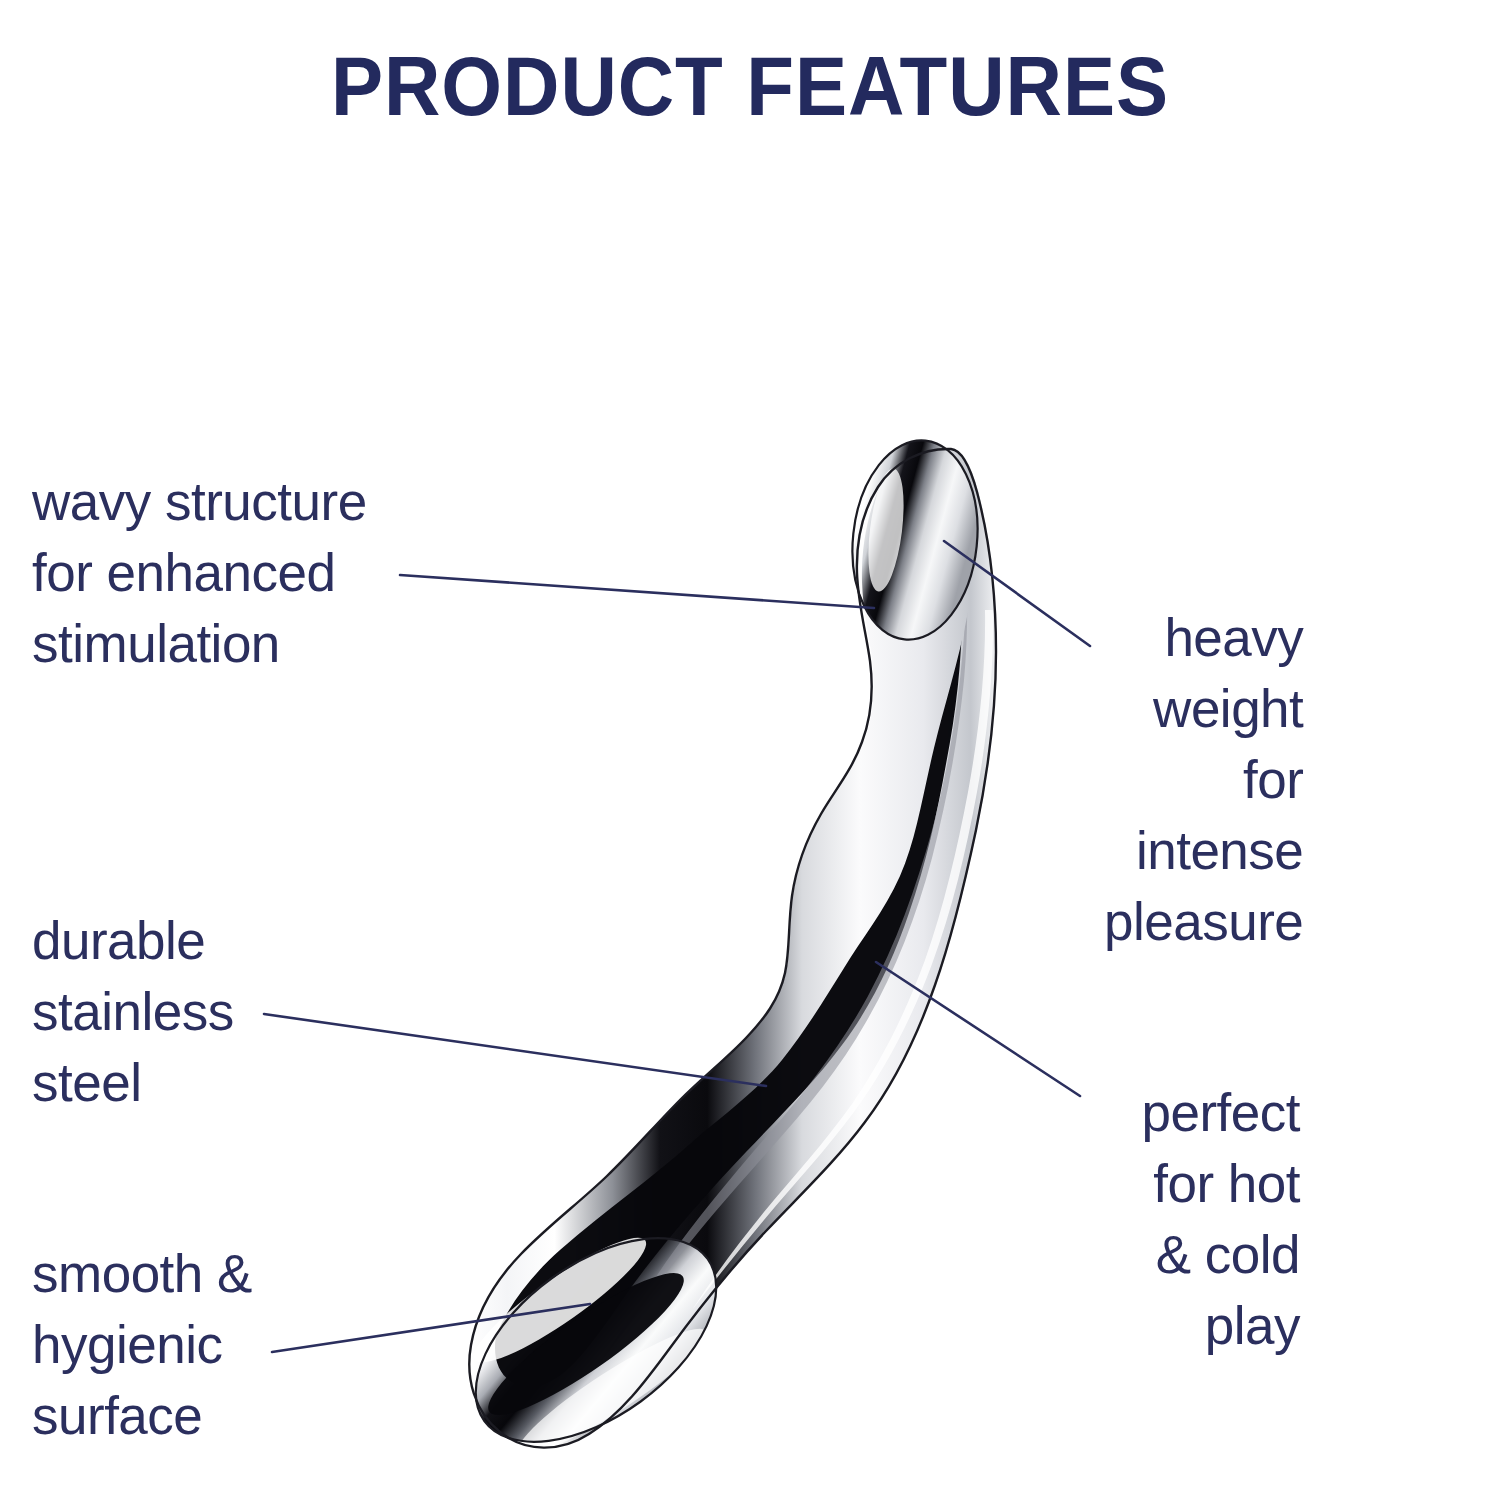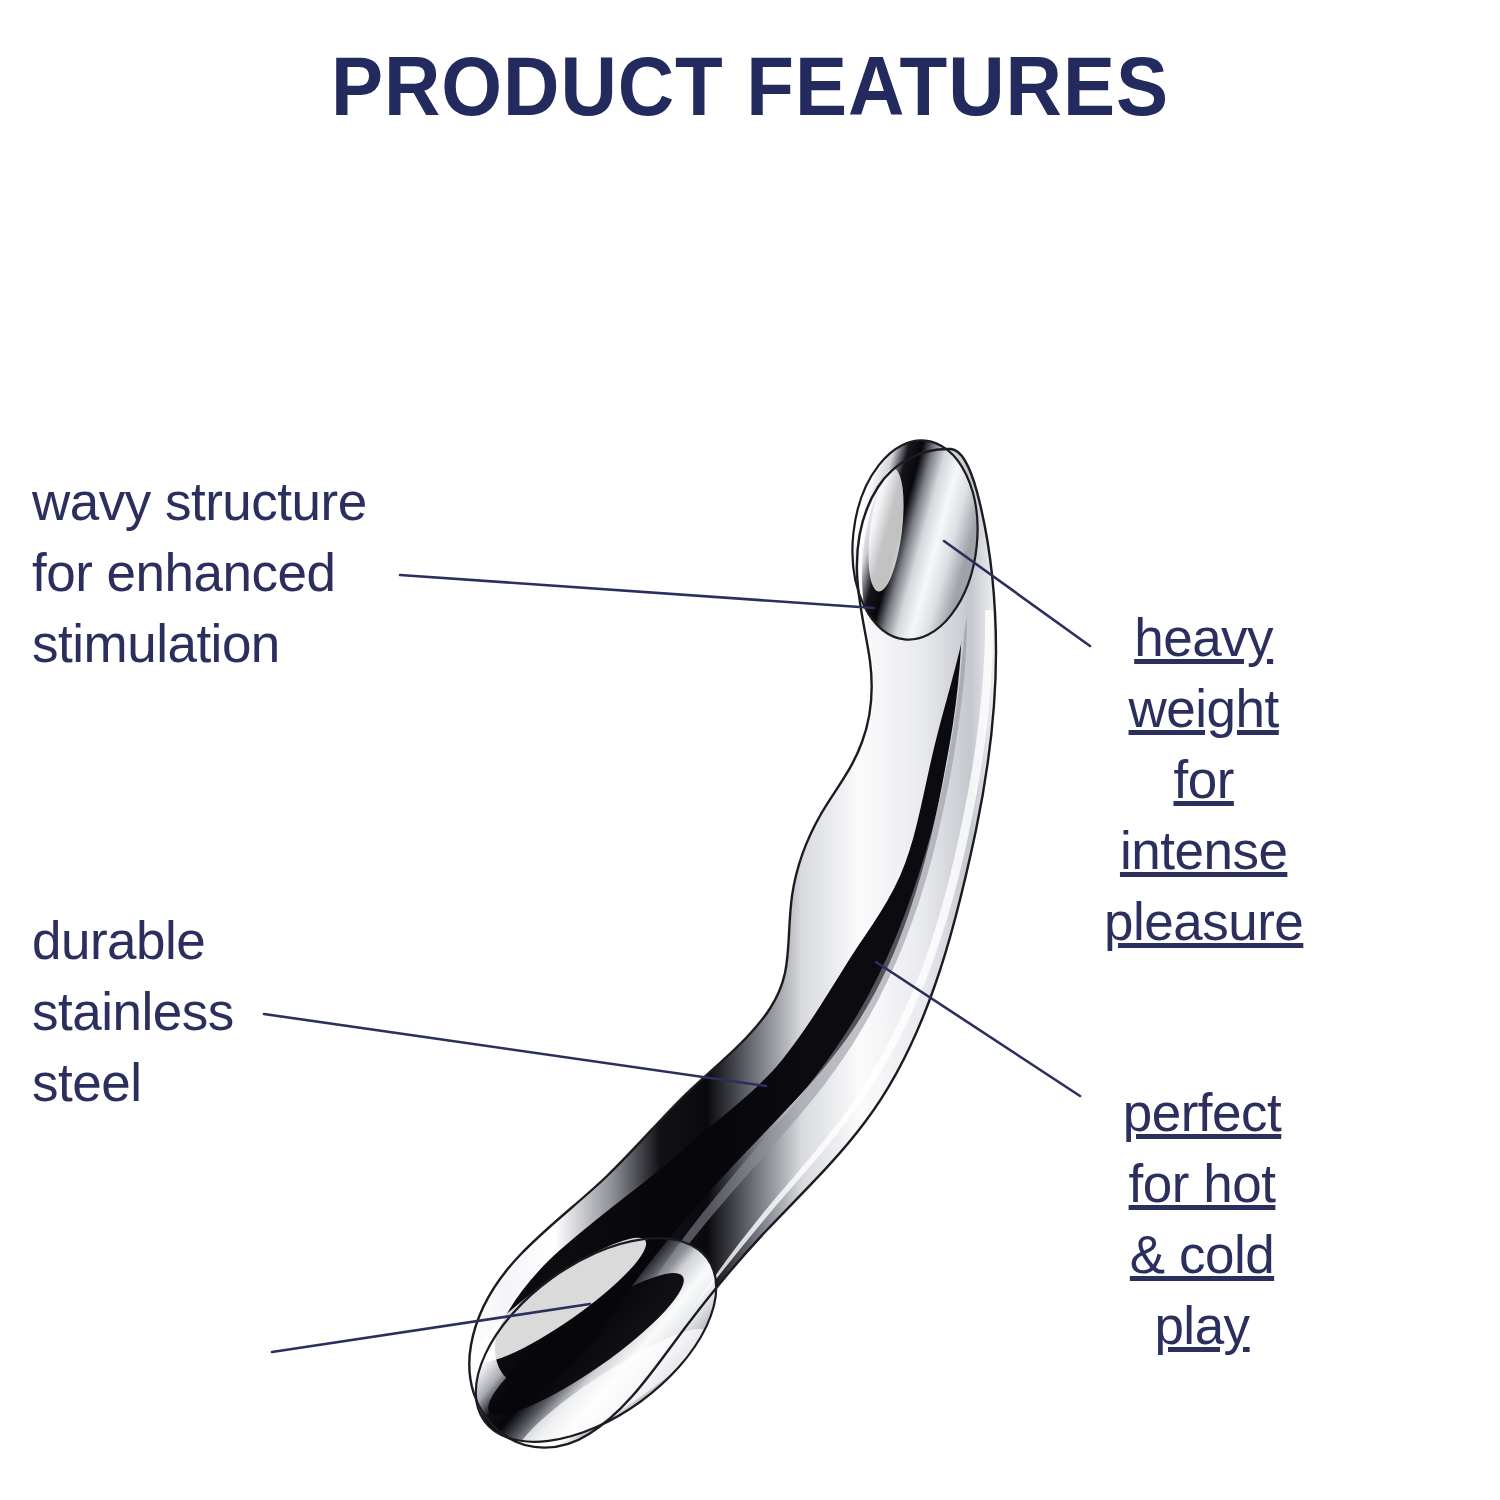--- a/index.html
+++ b/index.html
@@ -47,21 +47,21 @@
     position: absolute;
     font-family: "Liberation Sans", sans-serif;
     font-weight: 400;
     font-size: 53px;
     line-height: 1.34;
     color: #2b2f5e;
     letter-spacing: -0.5px;
     white-space: pre-line;
   }
   .label.left  { text-align: left; }
-  .label.right { text-align: center; text-decoration: underline; }
+  .label.right { text-align: right; }
 
   
   #label-wavy      { left: 32px;  top: 466px; }
   #label-durable   { left: 32px;  top: 905px; }
   #label-smooth    { left: 32px;  top: 1238px; }
   #label-heavy     { left: 1104px; top: 602px; }
   #label-hotcold   { left: 1104px; top: 1030px; margin-top: 47px; }
 
   
   #art {
@@ -339,20 +339,23 @@
   </svg>
 
   <div class="label left" id="label-durable">durable
 stainless
 steel</div>
 
   <div class="label left" id="label-wavy">wavy structure
 for enhanced
 stimulation</div>
 
+  <div class="label left" id="label-smooth">smooth &amp;
+hygienic
+surface</div>
 
   <div class="label right" id="label-heavy">heavy weight
 for intense
 pleasure</div>
 
   <div class="label right" id="label-hotcold">perfect for hot
 &amp; cold play</div>
 
 </div>
 

